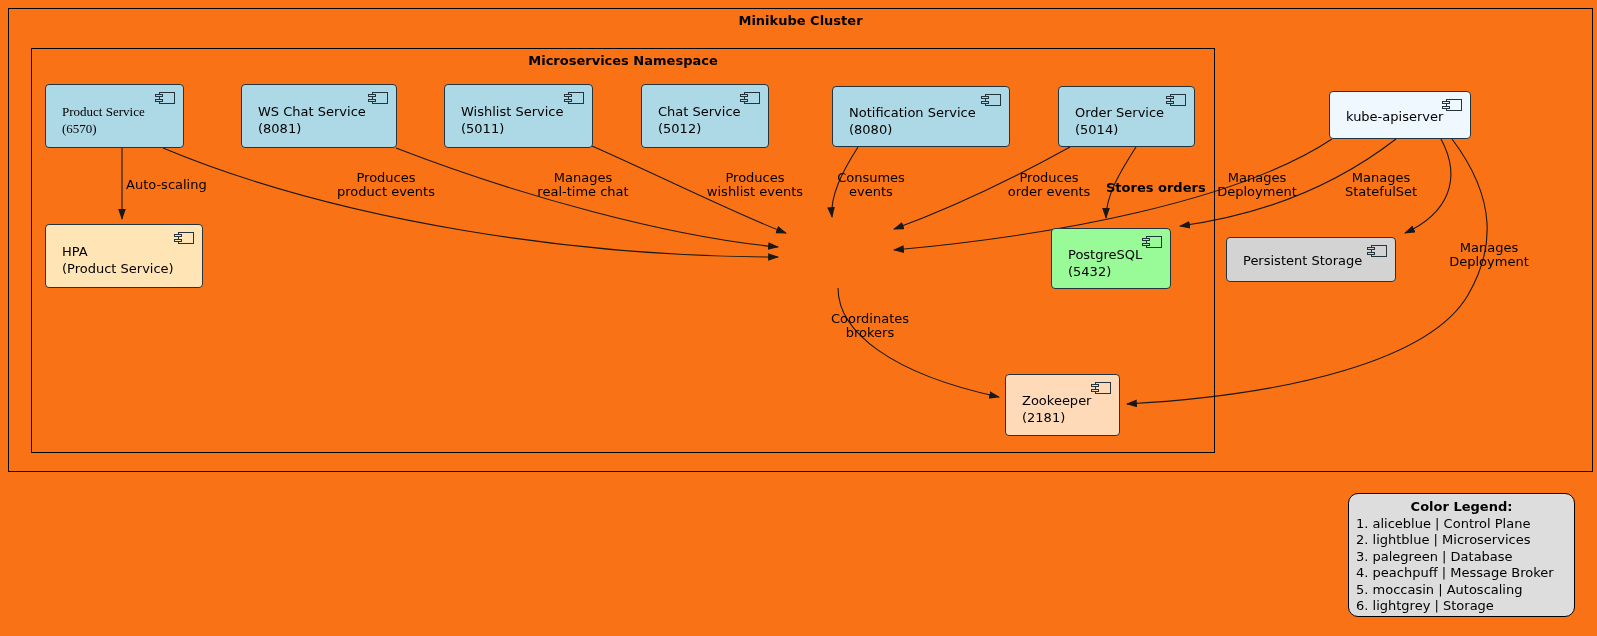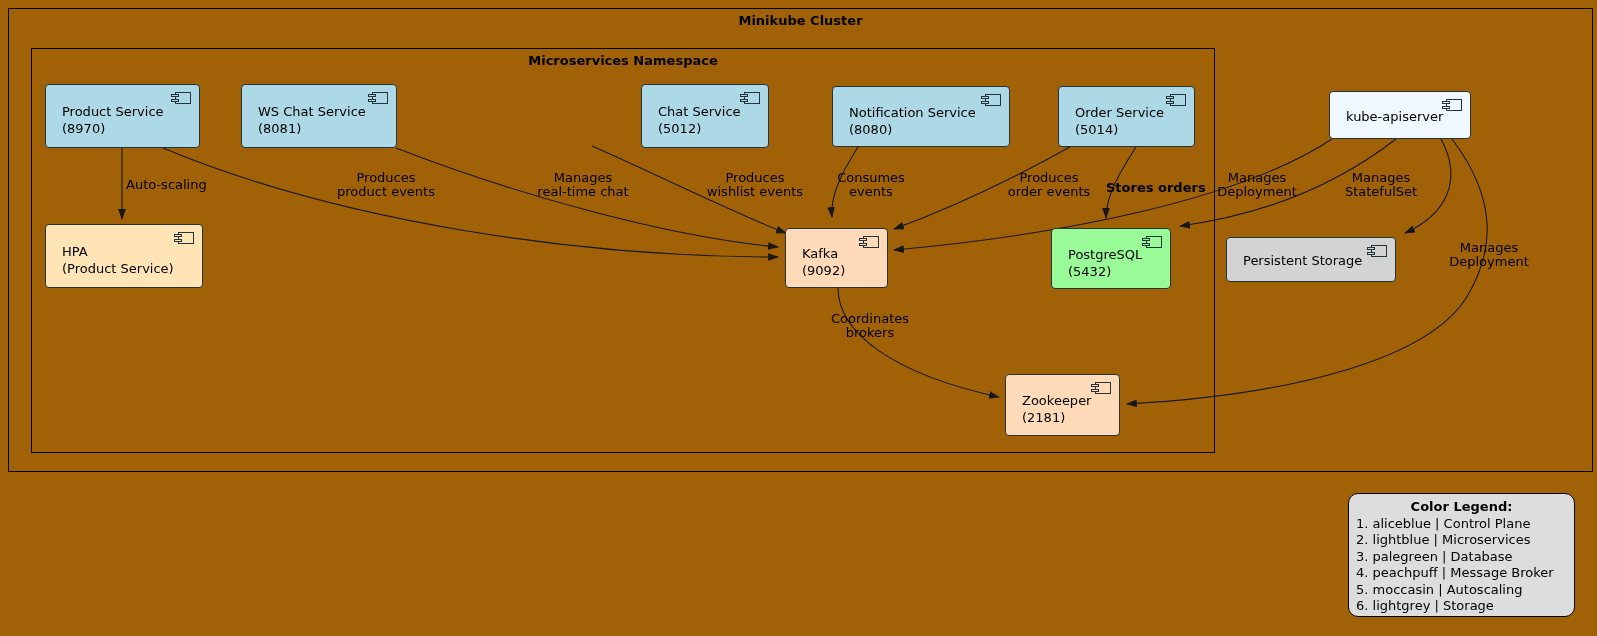--- a/index.html
+++ b/index.html
@@ -1,17 +1,17 @@
 <!DOCTYPE html>
 <html><head>
 <meta charset="utf-8">
 <style>
   html,body{margin:0;padding:0;background:#ffffff;}
   .canvas{
-    position:relative;width:1597px;height:636px;background:#a16207;
+    position:relative;width:1597px;height:636px;background:#f97316;
     font-family:"DejaVu Sans",sans-serif;color:#000;overflow:hidden;
   }
   .frame{position:absolute;border:1.6px solid #000;background:transparent;}
   .frame-title{
     position:absolute;top:4px;left:0;right:0;text-align:center;
     font-size:13px;font-weight:bold;
   }
   .edges{position:absolute;left:0;top:0;pointer-events:none;}
   .node{
     position:absolute;border:1.3px solid #24343c;border-radius:4px;
@@ -77,38 +77,46 @@
       <path d="M 1070,147 C 1005,183 940,212 894,229" marker-end="url(#arr)"></path>
       <path d="M 1136,147 C 1120,172 1106,195 1106,218" marker-end="url(#arr)"></path>
       <path d="M 1332,139 C 1240,200 1060,235 894,250" marker-end="url(#arr)"></path>
       <path d="M 1396,139 C 1330,190 1255,216 1180,226" marker-end="url(#arr)"></path>
       <path d="M 1441,139 C 1463,180 1447,214 1405,233" marker-end="url(#arr)"></path>
       <path d="M 1452,139 C 1498,200 1494,250 1468,295 C 1430,360 1290,395 1127,404" marker-end="url(#arr)"></path>
       <path d="M 838,288 C 838,332 892,374 999,397" marker-end="url(#arr)"></path>
     </g>
   </svg>
 
-  <div class="node c-lightblue" style="left:45px;top:84px;width:155px;height:64px;">
+  <div class="node c-lightblue" style="left:45px;top:84px;width:139px;height:64px;font-family:Liberation Serif, serif;">
     <div class="comp-icon">
         <i class="p p1"></i>
         <i class="p p2"></i>
       </div>
     <span class="nline">Product Service</span>
-    <span class="nline">(8970)</span>
+    <span class="nline">(6570)</span>
   </div>
 
   <div class="node c-lightblue" style="left:241px;top:84px;width:156px;height:64px;">
     <div class="comp-icon">
         <i class="p p1"></i>
         <i class="p p2"></i>
       </div>
     <span class="nline">WS Chat Service</span>
     <span class="nline">(8081)</span>
   </div>
 
+  <div class="node c-lightblue" style="left:444px;top:84px;width:149px;height:64px;">
+    <div class="comp-icon">
+        <i class="p p1"></i>
+        <i class="p p2"></i>
+      </div>
+    <span class="nline">Wishlist Service</span>
+    <span class="nline">(5011)</span>
+  </div>
 
   <div class="node c-lightblue" style="left:641px;top:84px;width:128px;height:64px;">
     <div class="comp-icon">
         <i class="p p1"></i>
         <i class="p p2"></i>
       </div>
     <span class="nline">Chat Service</span>
     <span class="nline">(5012)</span>
   </div>
 
@@ -140,28 +148,20 @@
   </div>
 
   <div class="node single c-aliceblue" style="left:1329px;top:91px;width:142px;height:48px;">
     <div class="comp-icon">
         <i class="p p1"></i>
         <i class="p p2"></i>
       </div>
     <span class="nline">kube-apiserver</span>
   </div>
 
-  <div class="node c-peachpuff" style="left:785px;top:228px;width:103px;height:60px;">
-    <div class="comp-icon">
-        <i class="p p1"></i>
-        <i class="p p2"></i>
-      </div>
-    <span class="nline">Kafka</span>
-    <span class="nline">(9092)</span>
-  </div>
 
   <div class="node c-palegreen" style="left:1051px;top:228px;width:120px;height:61px;">
     <div class="comp-icon">
         <i class="p p1"></i>
         <i class="p p2"></i>
       </div>
     <span class="nline">PostgreSQL</span>
     <span class="nline">(5432)</span>
   </div>
 

